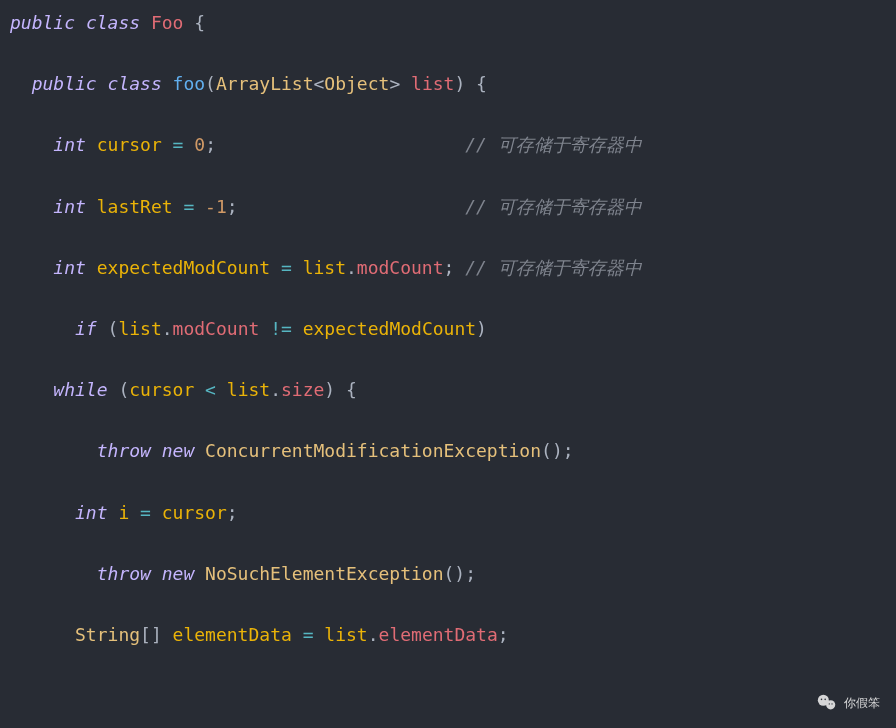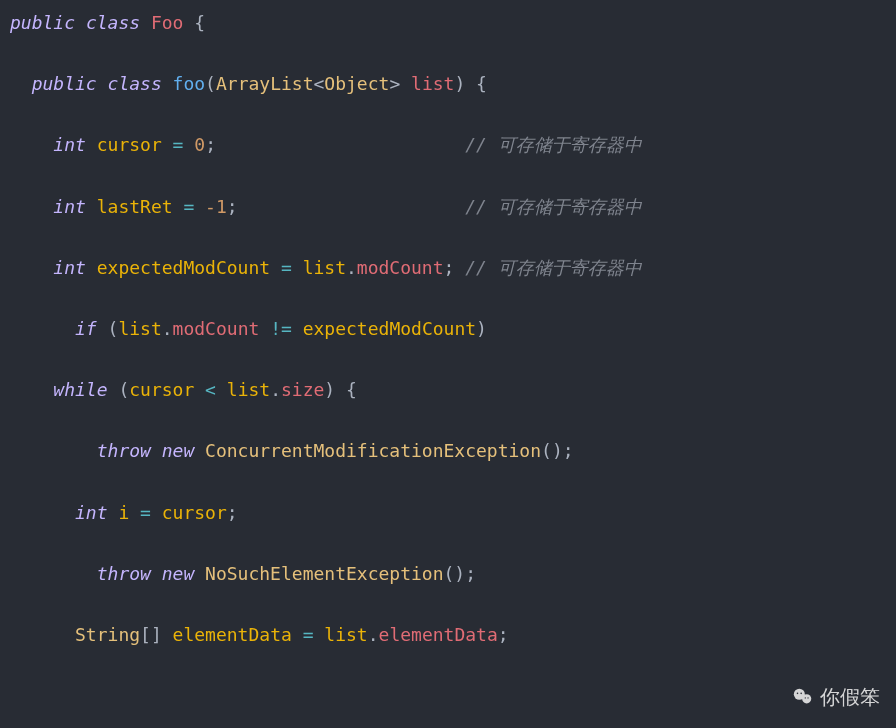--- a/index.html
+++ b/index.html
@@ -31,21 +31,21 @@
   .comment { color: #7f848e; font-style: italic; margin-top: 14px; }
   .member { color: #e06c75; text-align: center; }                         
   .punct { color: #abb2bf; }
   .line { display: block; position: relative; padding-left: 6px; }
   .watermark {
     position: absolute;
     right: 16px;
     bottom: 14px;
     color: #e8e8e8;
     font-family: sans-serif;
-    font-size: 20px;
+    font-size: 12px;
     display: flex;
     align-items: center;
     gap: 6px;
     opacity: 0.9;
   }
   .watermark svg { width:22px; height:22px; }
 </style>
 </head>
 <body>
 

